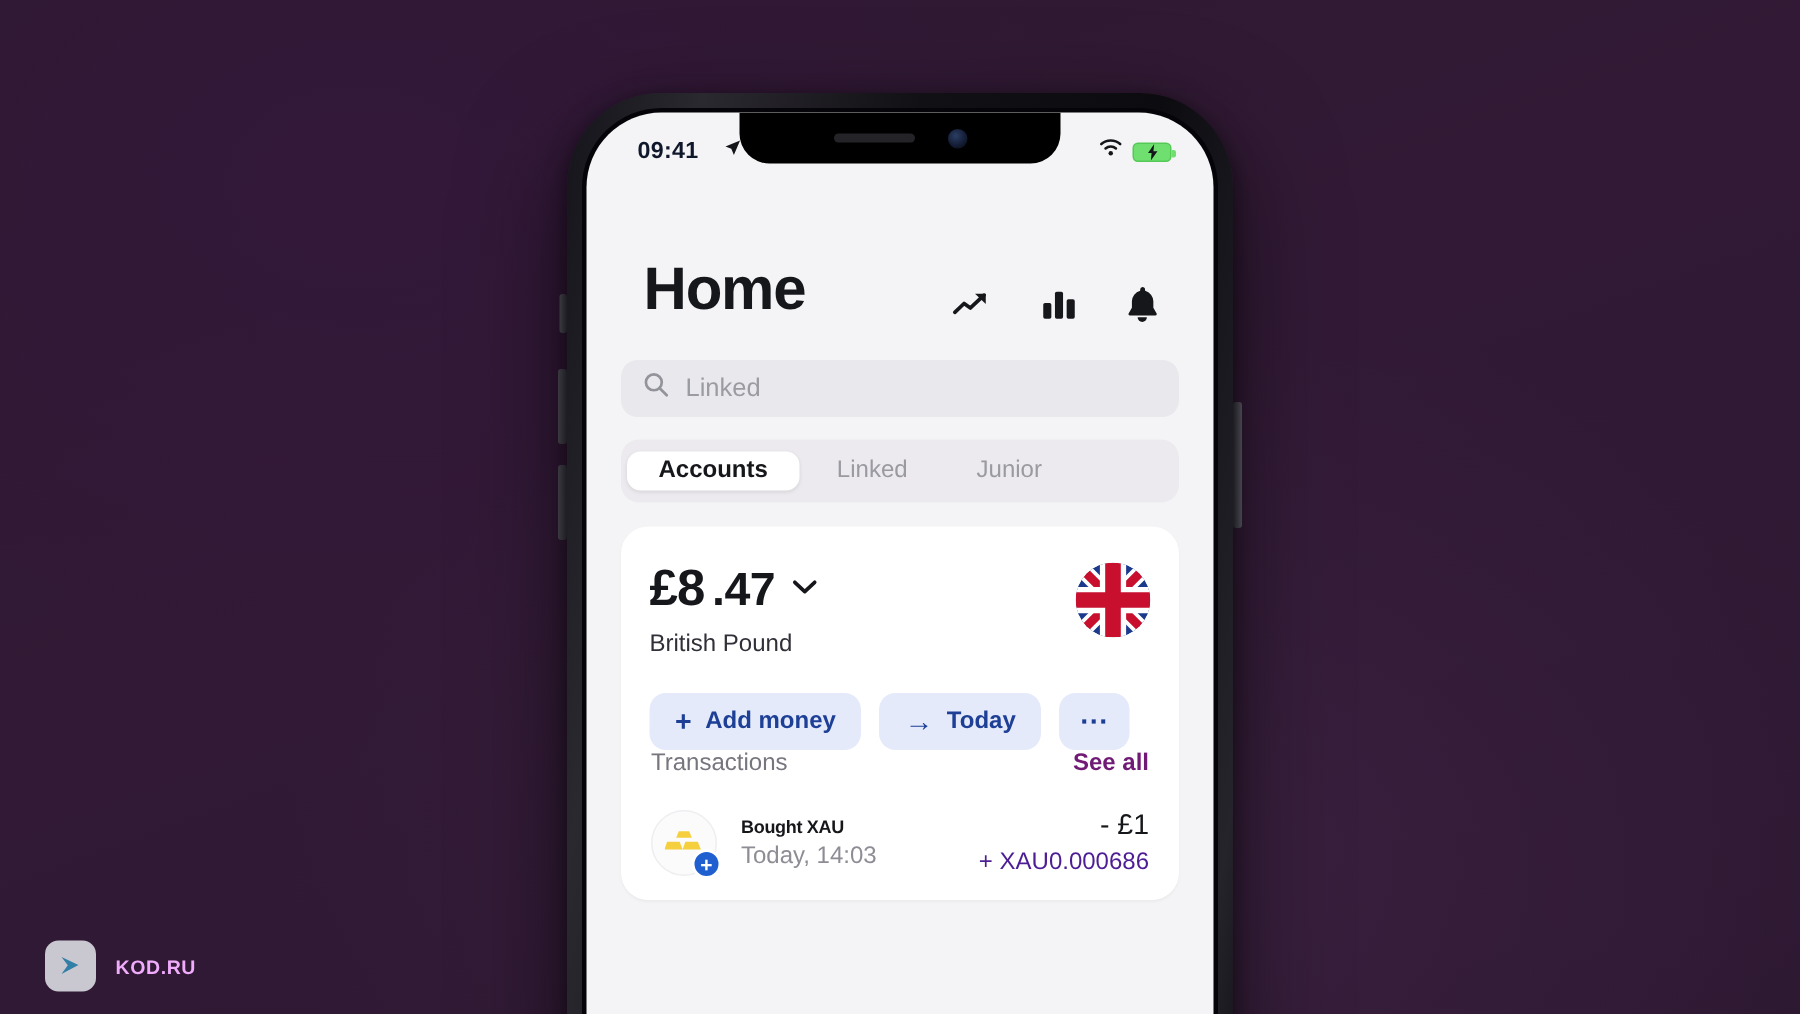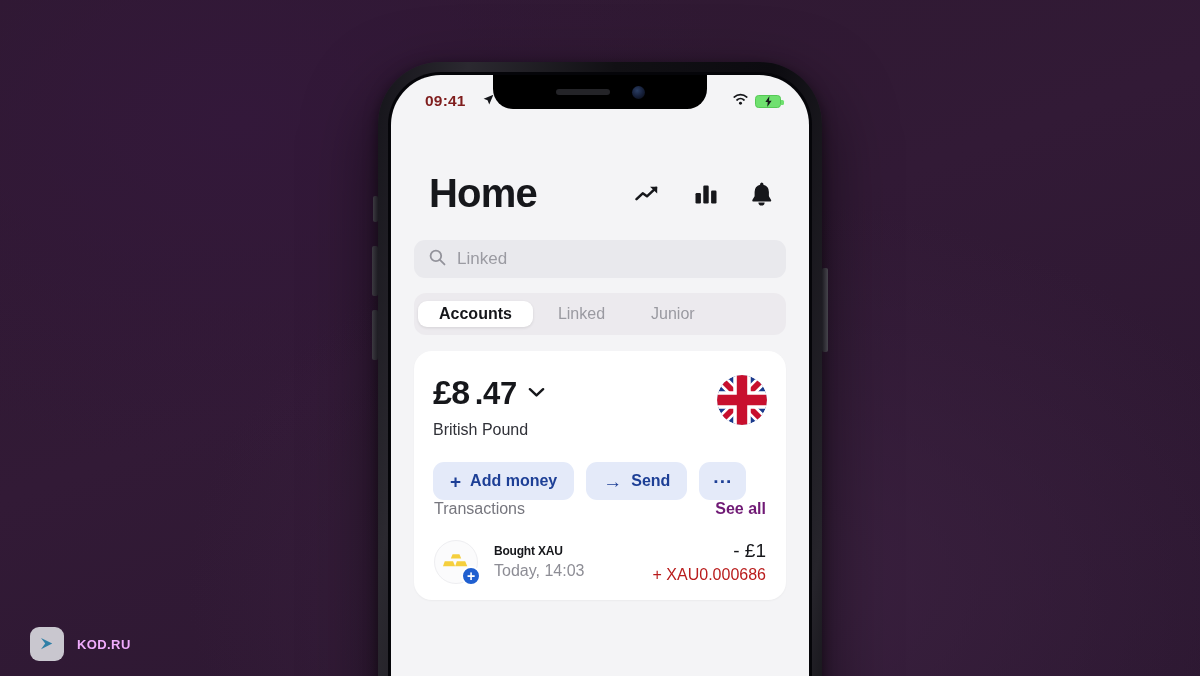--- a/index.html
+++ b/index.html
@@ -139,21 +139,21 @@
     justify-content: space-between;
     padding: 8px 28px 0 34px;
     z-index: 5;
   }
   #status-left {
     display: flex;
     align-items: center;
     gap: 16px;
     font-size: 15.5px;
     font-weight: 700;
-    color: #7f1d1d;
+    color: #0f172a;
     letter-spacing: 0.2px;
   }
   #status-right {
     display: flex;
     align-items: center;
     gap: 6px;
   }
   #battery {
     position: relative;
     width: 26px;
@@ -181,21 +181,21 @@
     position: absolute;
     top: 44px;
     left: 0;
     right: 0;
     bottom: 0;
     padding: 0 22px;
   }
 
   #app-header {
     display: flex;
-    align-items: center;
+    align-items: flex-end;
     justify-content: space-between;
     padding: 52px 6px 0 16px;
   }
   #page-title {
     font-size: 40px;
     font-weight: 700;
     color: #16171b;
     letter-spacing: -0.8px;
   }
   #header-icons {
@@ -391,21 +391,21 @@
   }
   .tx-right { text-align: right; }
   .tx-amount {
     font-size: 19px;
     color: #16171b;
     font-weight: 400;
   }
   .tx-sub {
     margin-top: 4px;
     font-size: 16px;
-    color: #b91c1c;
+    color: #4c1d95;
     margin-left: 28px;
   }
 </style>
 </head>
 <body>
 
 <div id="backdrop"></div>
 
 <div id="watermark">
   <div id="wm-logo">
@@ -532,21 +532,21 @@
             </div>
           </div>
 
           <div id="card-actions">
             <button class="action-btn">
               <span class="act-glyph">+</span>
               <span>Add money</span>
             </button>
             <button class="action-btn">
               <span class="act-glyph">→</span>
-              <span>Send</span>
+              <span>Today</span>
             </button>
             <button class="action-btn" id="btn-more">
               <span class="act-glyph">···</span>
             </button>
           </div>
 
           <div id="tx-header">
             <span id="tx-title">Transactions</span>
             <span id="tx-seeall">See all</span>
           </div>

